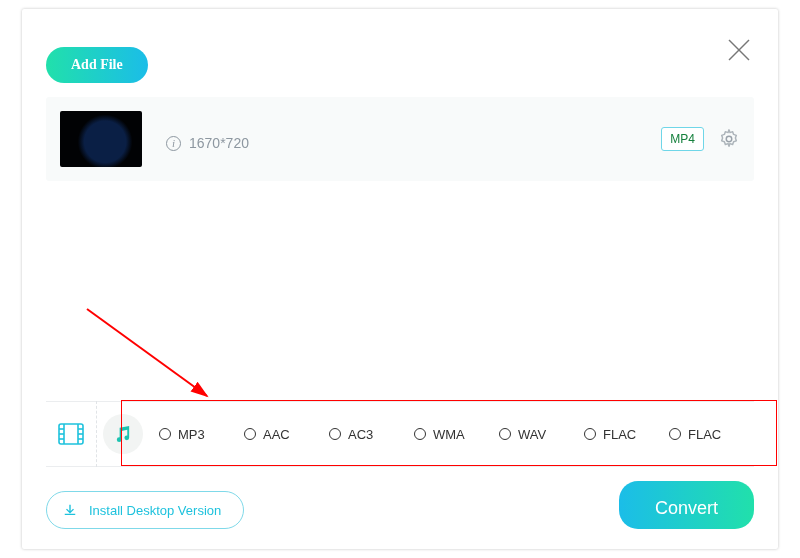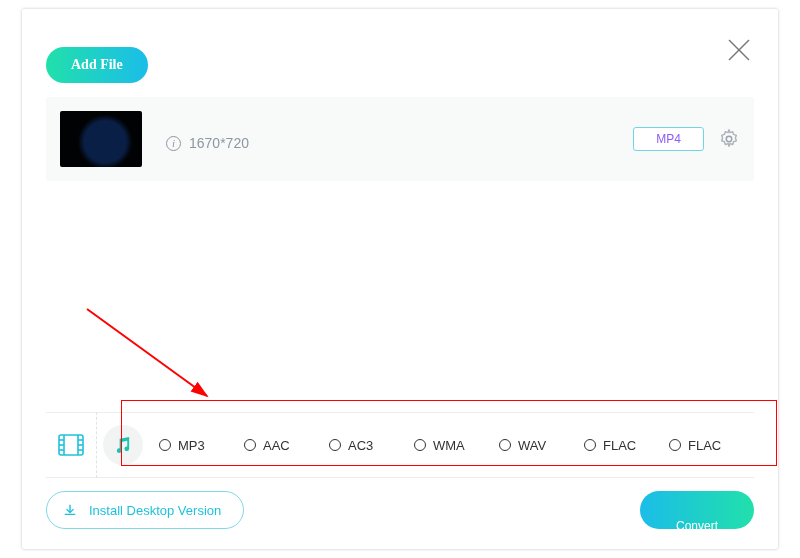--- a/index.html
+++ b/index.html
@@ -52,39 +52,39 @@
   .file-meta { flex: 1; margin-left: 24px; color: #333; }
   .filename { font-size: 14px; color: #444; }
   .file-res { display: flex; align-items: center; margin-top: 8px; color: #8d97a0; font-size: 14px; }
   .info-icon {
     width: 15px; height: 15px; border: 1px solid #8d97a0; border-radius: 50%;
     display: inline-flex; align-items: center; justify-content: center;
     font-size: 11px; margin-right: 8px; font-style: italic; font-family: Georgia, serif;
     line-height: 1;
   }
   .format-badge {
-    color: #8b5cf6;
+    color: #15803d;
     border: 1px solid #6fd6e8;
     font-size: 12px;
-    padding: 4px 22px;
+    padding: 4px 8px;
     border-radius: 3px;
     margin-right: 14px;
     cursor: pointer;
     background: #fff;
   }
   .gear-btn {
     width: 22px; height: 22px; cursor: pointer;
     color: #9aa2aa;
   }
 
   
   .format-panel {
     position: absolute;
     left: 24px; right: 24px;
-    top: 403px;
+    top: 392px;
     height: 66px;
     border-top: 1px solid #ebedef;
     border-bottom: 1px solid #ebedef;
     display: flex;
     align-items: center;
   }
   .col-icon {
     width: 70px;
     height: 66px;
     display: flex;
@@ -152,26 +152,26 @@
     border-radius: 19px;
     padding: 0 22px 0 16px;
     color: #1ec2dd;
     font-size: 13px;
     cursor: pointer;
     font-weight: 500;
     gap: 12px;
   }
   .install-btn svg { width: 14px; height: 14px; }
   .convert-btn {
-    height: 38px;
-    padding: 16px 36px;
+    height: 48px;
+    padding: 8px 36px;
     border-radius: 19px;
     background: linear-gradient(90deg, #1bbde8 0%, #21e0ab 100%);
     color: #fff;
-    font-size: 12px;
+    font-size: 18px;
     line-height: 38px;
     cursor: pointer;
   }
 </style>
 </head>
 <body>
 
 <div class="app-frame">
 
   <div class="close-btn">

